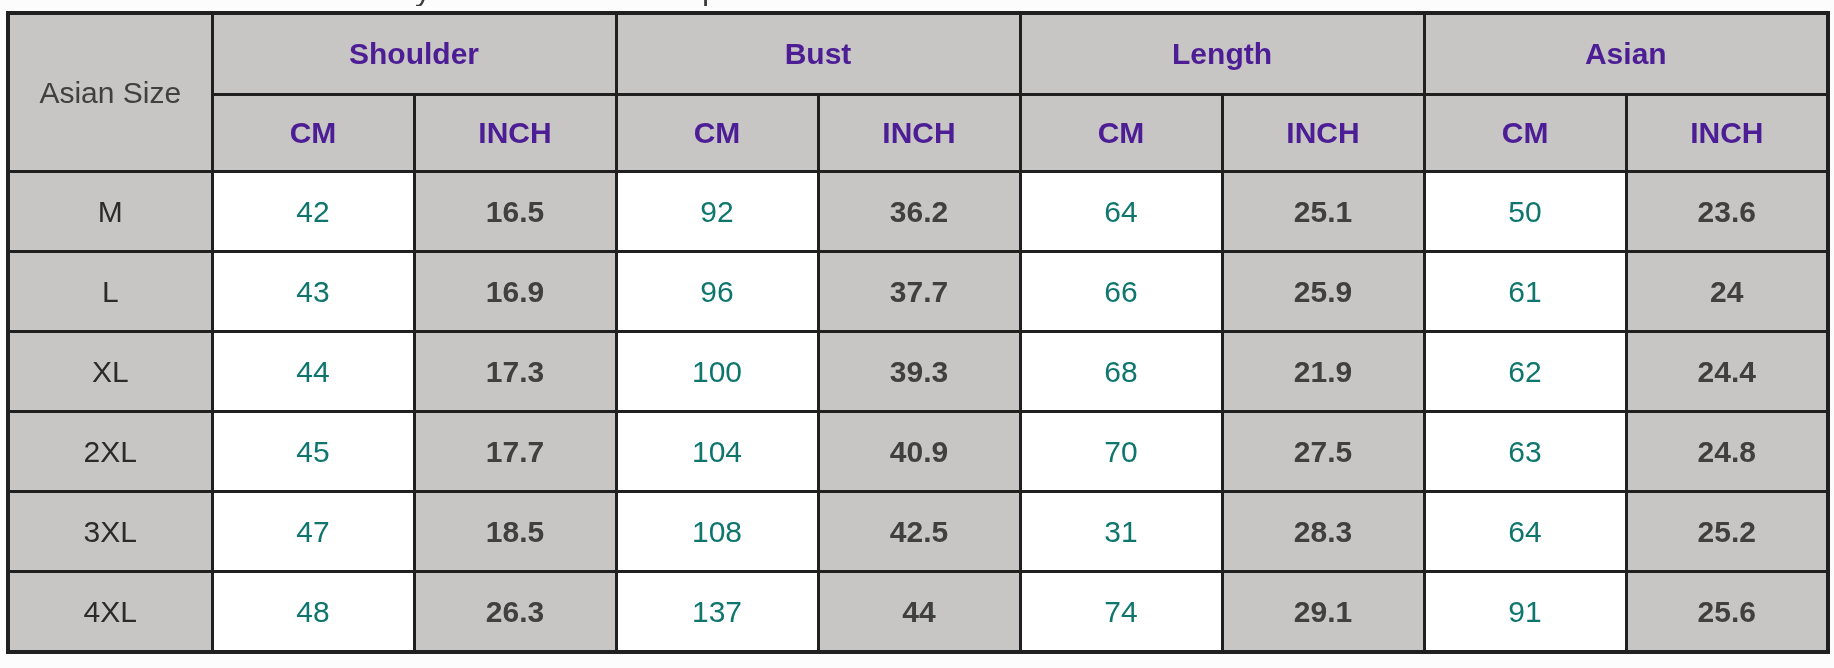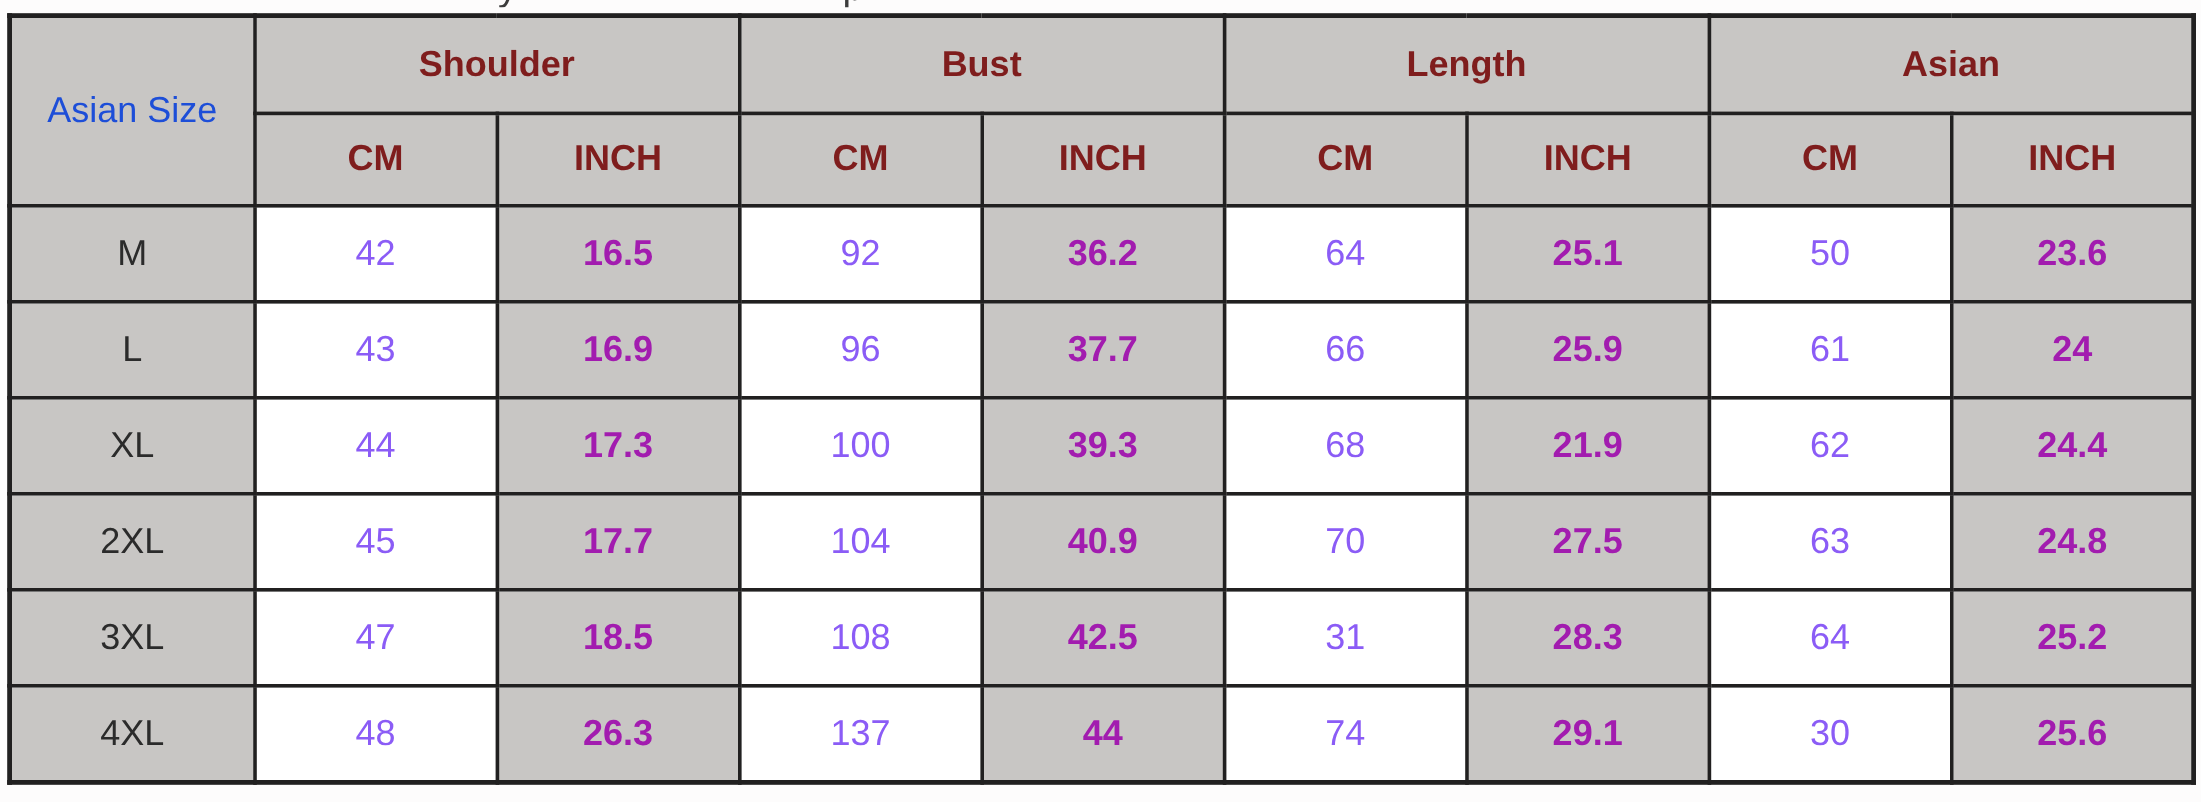--- a/index.html
+++ b/index.html
@@ -49,44 +49,44 @@
   col.c-size { width: 204px; }
   col.c-val  { width: 202px; }
 
   tr.group-row th { height: 78px; }
   tr.unit-row th  { height: 74px; }
   tbody td        { height: 77px; }
 
   th.corner {
     background: #c8c6c4;
     font-weight: 400;
-    color: #1d4ed8;
+    color: #404040;
     text-align: left;
     padding-left: 7px;
   }
   th.grp, th.unit {
     background: #c8c6c4;
     font-weight: 700;
-    color: #7f1d1d;
+    color: #4c1d95;
     margin-left: 43px;
   }
   td.size {
     background: #c8c6c4;
     font-weight: 400;
     color: #2b2b2b;
   }
   td.cm {
     background: #ffffff;
     font-weight: 400;
-    color: #8b5cf6;
+    color: #0f766e;
   }
   td.inch {
     background: #c8c6c4;
     font-weight: 700;
-    color: #a21caf;
+    color: #404040;
   }
 </style>
 </head>
 <body>
 
 <div class="title-fragment frag-y">
     <span>y</span>
   </div>
 <div class="title-fragment frag-p">
     <span>p</span>
@@ -180,17 +180,17 @@
       <td class="inch">25.2</td>
     </tr>
     <tr>
       <td class="size">4XL</td>
       <td class="cm">48</td>
       <td class="inch">26.3</td>
       <td class="cm">137</td>
       <td class="inch">44</td>
       <td class="cm">74</td>
       <td class="inch">29.1</td>
-      <td class="cm">30</td>
+      <td class="cm">91</td>
       <td class="inch">25.6</td>
     </tr>
   </tbody>
 </table>
 
 </body></html>

